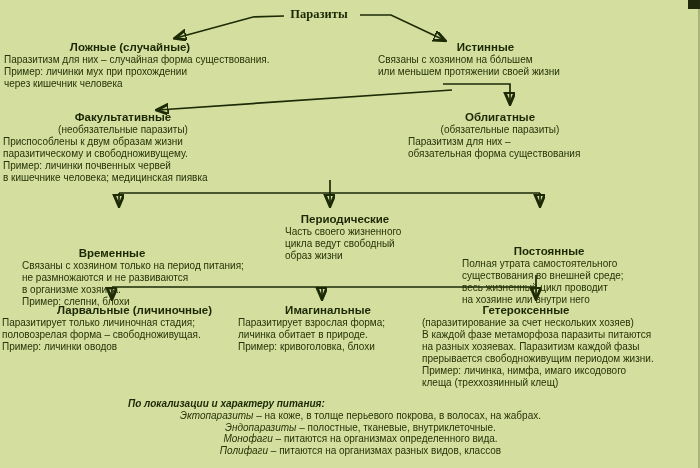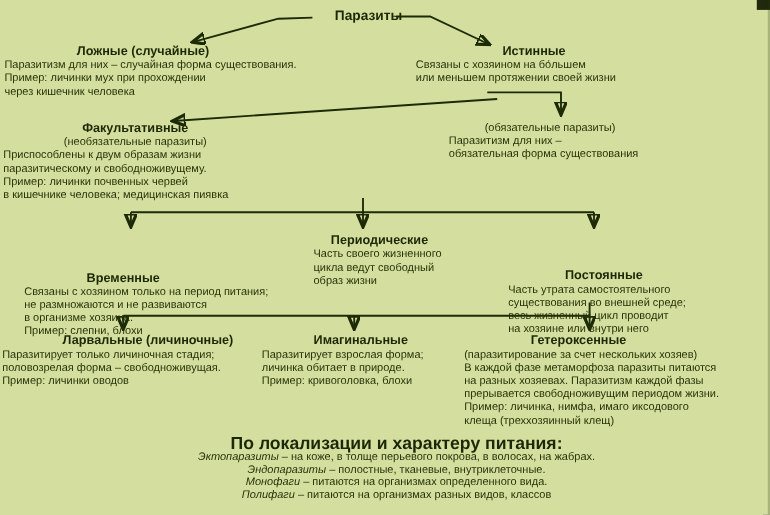--- a/index.html
+++ b/index.html
@@ -8,25 +8,25 @@
     background:#d4df9f;
     font-family:"Liberation Sans","DejaVu Sans",sans-serif;
     color:#273308;
   }
   .node{position:absolute;font-size:10px;line-height:12px;}
   .node .heading{font-weight:bold;font-size:11.5px;line-height:13px;text-align:center;color:#1c2805;}
   .node .sub{text-align:center;line-height:12px;}
   .node .body div{white-space:nowrap;}
   .node.centered .body div{text-align:left;}
   .title{
-    position:absolute;left:285px;top:7px;width:100px;
-    font-weight:bold;font-size:12.5px;text-align:center;color:#1c2805;
+    position:absolute;left:269px;top:7px;width:100px;
+    font-weight:bold;font-size:12.5px;text-align:center;color:#1c2805;font-family:Liberation Serif, serif;
   }
   .legend{position:absolute;left:128px;top:398px;width:465px;font-size:10px;line-height:11.5px;}
-  .legend .heading{font-weight:bold;text-align:center;font-size:16px;line-height:12px;color:#1c2805;}
+  .legend .heading{font-weight:bold;font-style:italic;font-size:10px;line-height:12px;color:#1c2805;}
   .legend .body div{white-space:nowrap;text-align:center;}
   .legend i{font-style:italic;}
   svg.arrows{position:absolute;left:0;top:0;pointer-events:none;}
   svg.arrows path, svg.arrows line{stroke:#1d2a06;stroke-width:1.7;fill:none;}
   .artifact{position:absolute;right:0;top:0;width:12px;height:9px;background:#20290c;}
   .edge-shade{position:absolute;right:0;top:0;width:2px;height:100%;background:rgba(40,50,10,.25);}
 </style>
 </head>
 <body>
 
@@ -78,20 +78,21 @@
     <div class="sub">(необязательные паразиты)</div>
     <div class="body">
       <div>Приспособлены к двум образам жизни</div>
       <div>паразитическому и свободноживущему.</div>
       <div>Пример: личинки почвенных червей</div>
       <div>в кишечнике человека; медицинская пиявка</div>
     </div>
   </div>
 
   <div class="node" style="left:405px;top:111px;width:190px;">
+    <div class="heading">Облигатные</div>
     <div class="sub">(обязательные паразиты)</div>
     <div class="body" style="padding-left:3px;">
       <div>Паразитизм для них –</div>
       <div>обязательная форма существования</div>
     </div>
   </div>
 
   <div class="node" style="left:18px;top:213px;width:238px;">
     <div class="heading" style="padding-right:50px;margin-top:34px;">Временные</div>
     <div class="body" style="padding-left:4px;">
@@ -107,21 +108,21 @@
     <div class="body">
       <div>Часть своего жизненного</div>
       <div>цикла ведут свободный</div>
       <div>образ жизни</div>
     </div>
   </div>
 
   <div class="node" style="left:460px;top:213px;width:178px;margin-top:32px;">
     <div class="heading">Постоянные</div>
     <div class="body" style="padding-left:2px;">
-      <div>Часть утрата самостоятельного</div>
+      <div>Полная утрата самостоятельного</div>
       <div>существования во внешней среде;</div>
       <div>весь жизненный цикл проводит</div>
       <div>на хозяине или внутри него</div>
     </div>
   </div>
 
   <div class="node" style="left:2px;top:304px;width:235px;">
     <div class="heading" style="padding-left:30px;">Ларвальные (личиночные)</div>
     <div class="body">
       <div>Паразитирует только личиночная стадия;</div>

